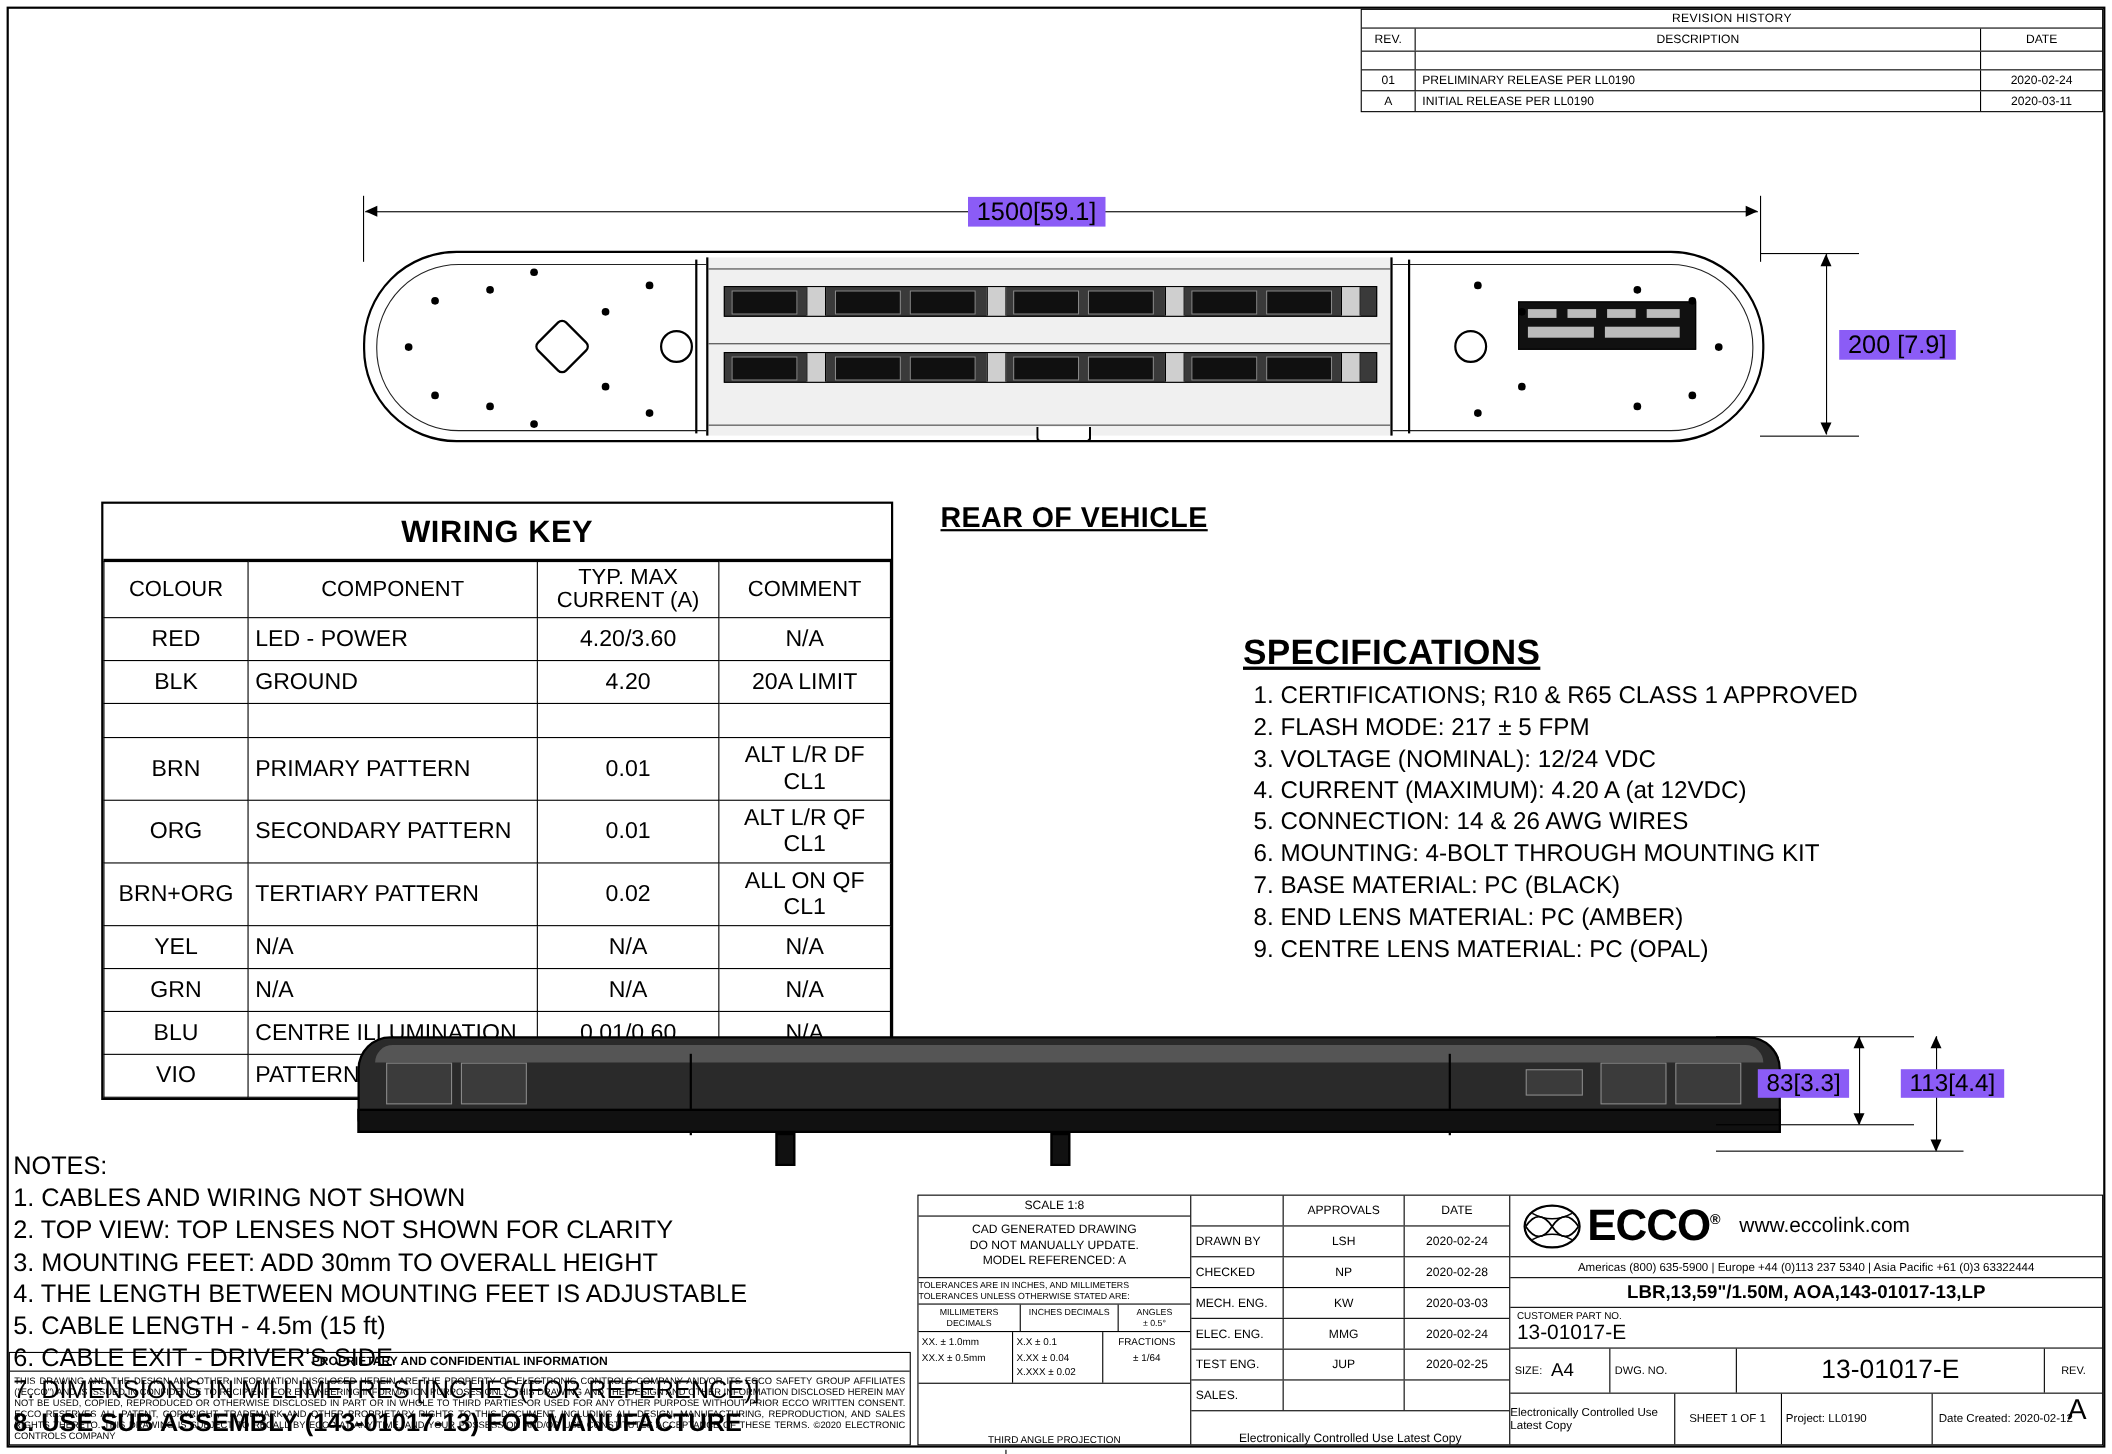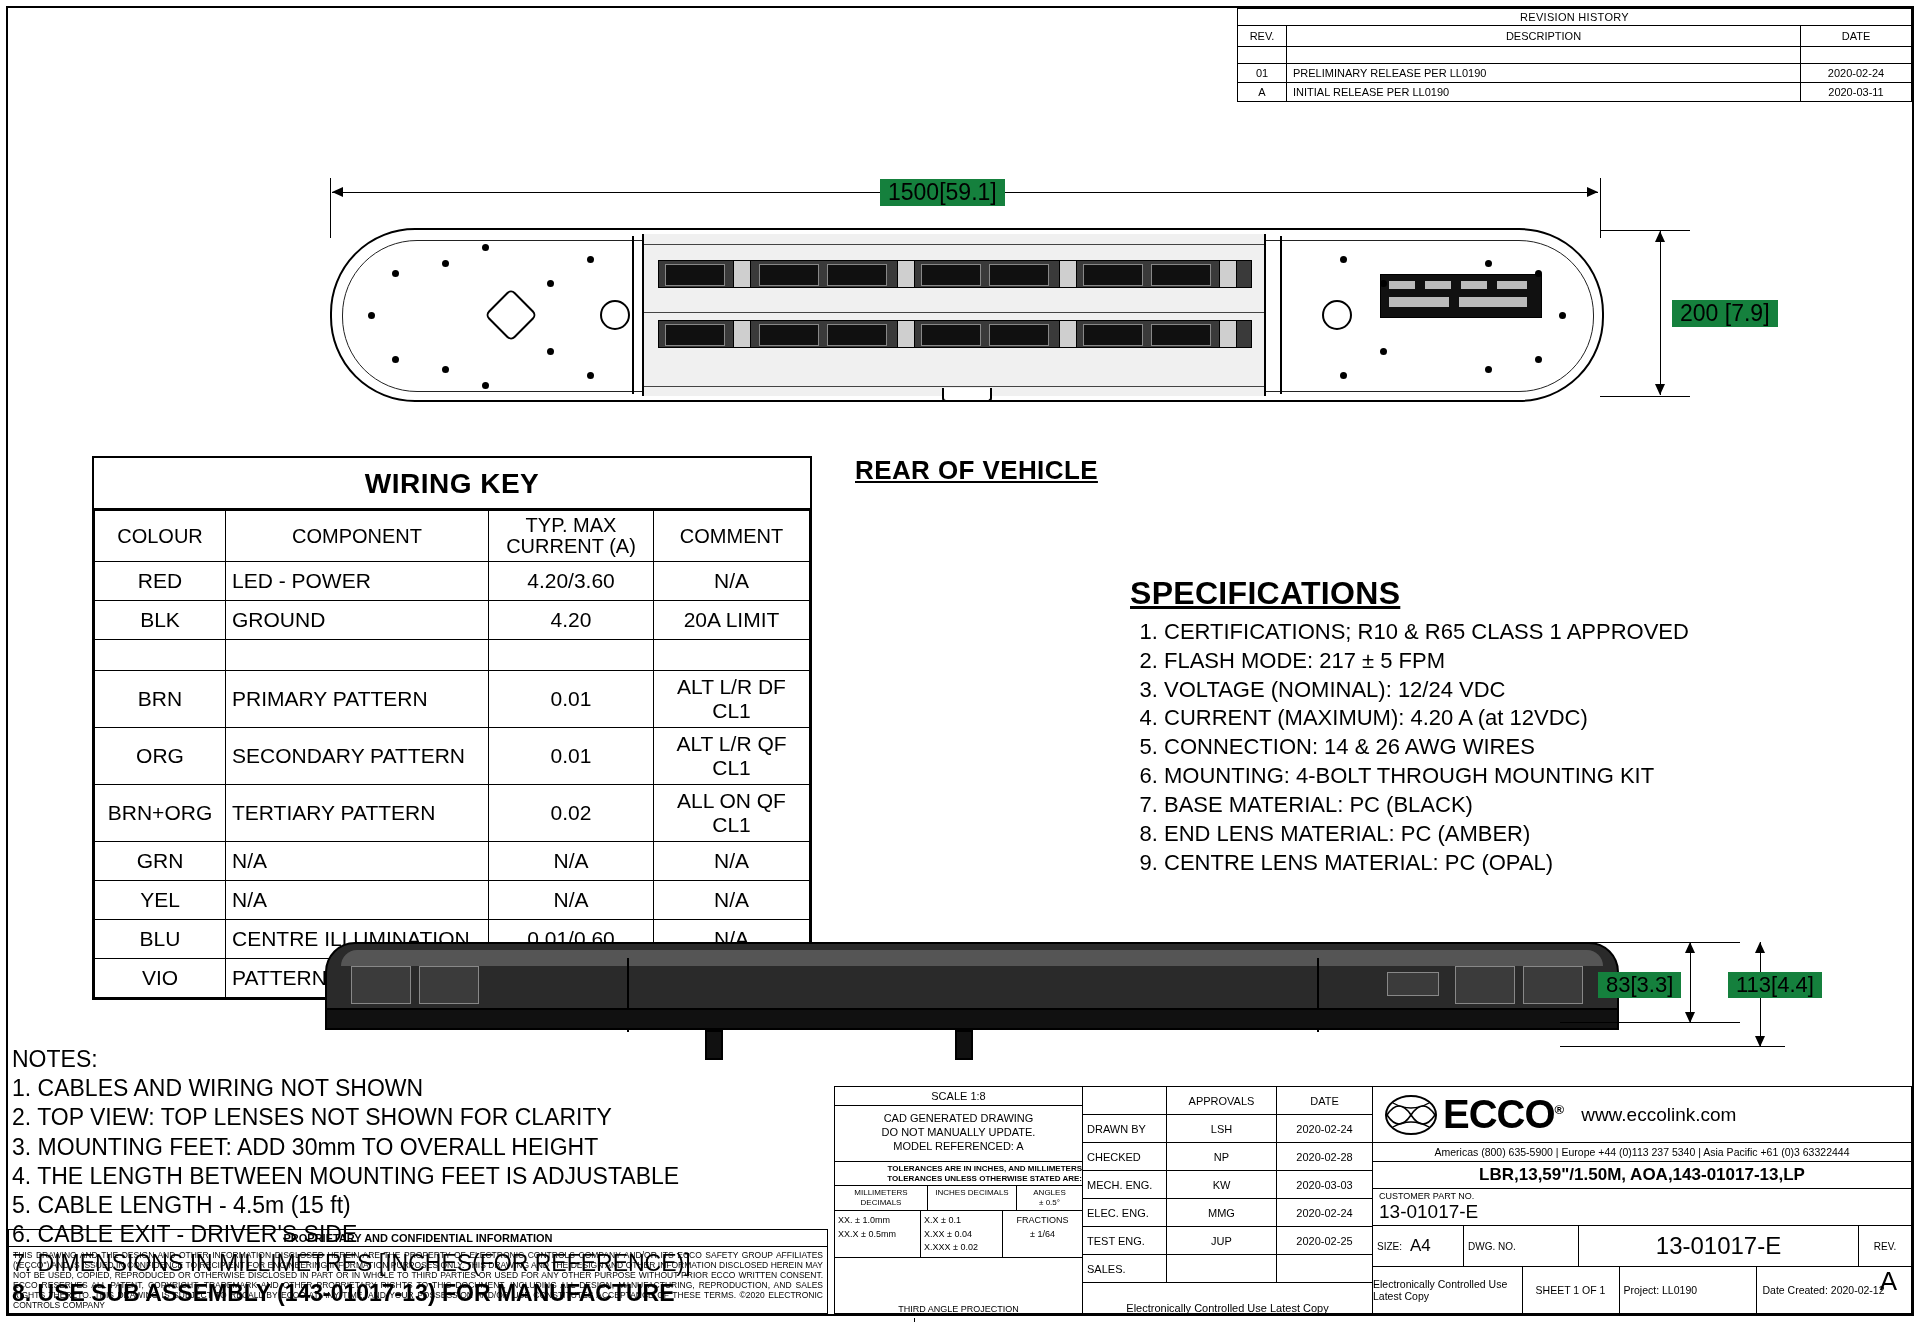--- a/index.html
+++ b/index.html
@@ -41,21 +41,21 @@
   .hub.circ2{right:250px;top:70px;width:26px;height:26px;border-radius:50%;}
   .dot{position:absolute;width:7px;height:7px;background:#000;border-radius:50%;}
   .lens-seam{position:absolute;top:6px;height:158px;width:1.5px;background:#000;}
   .foot{position:absolute;left:612px;top:160px;width:46px;height:12px;border:2px solid #000;border-top:none;background:#fff;border-radius:0 0 4px 4px;}
 
   
   .dimh{position:absolute;height:1px;background:#000;}
   .dimv{position:absolute;width:1px;background:#000;}
   .extv{position:absolute;width:1px;background:#000;}
   .exth{position:absolute;height:1px;background:#000;}
-  .dimtxt{position:absolute;font-size:23px;background:#15803d;padding:0 8px;}
+  .dimtxt{position:absolute;font-size:23px;background:#8b5cf6;padding:0 8px;}
   .arrowL,.arrowR{position:absolute;width:0;height:0;border-top:5px solid transparent;border-bottom:5px solid transparent;}
   .arrowL{border-right:11px solid #000;}
   .arrowR{border-left:11px solid #000;}
   .arrowU,.arrowD{position:absolute;width:0;height:0;border-left:5px solid transparent;border-right:5px solid transparent;}
   .arrowU{border-bottom:11px solid #000;}
   .arrowD{border-top:11px solid #000;}
 
   .rearlabel{position:absolute;left:855px;top:455px;font-size:26px;font-weight:bold;text-decoration:underline;letter-spacing:.4px;}
 
   
@@ -96,21 +96,21 @@
   
   .prop{position:absolute;left:8px;bottom:8px;width:820px;border:1.5px solid #000;box-sizing:border-box;}
   .prop .ph{text-align:center;font-size:11px;font-weight:bold;border-bottom:1.5px solid #000;padding:2px 0;}
   .prop .pb{font-size:8.5px;line-height:1.18;padding:3px 4px;text-align:justify;}
 
   
   .tb{position:absolute;right:8px;bottom:8px;width:1078px;height:228px;border:1.5px solid #000;box-sizing:border-box;display:flex;}
   .tb-left{width:248px;border-right:1.5px solid #000;box-sizing:border-box;display:flex;flex-direction:column;}
   .tb-scale{text-align:center;font-size:11px;border-bottom:1.5px solid #000;padding:3px 0;}
   .tb-cad{text-align:center;font-size:11px;padding:6px 0 8px;border-bottom:1.5px solid #000;line-height:1.25;}
-  .tb-tol{text-align:right;font-size:8px;border-bottom:1.5px solid #000;padding:2px 0;line-height:1.2;font-weight:bold;}
+  .tb-tol{text-align:left;font-size:8px;border-bottom:1.5px solid #000;padding:2px 0;line-height:1.2;}
   .tb-tolgrid{display:flex;border-bottom:1.5px solid #000;}
   .tb-tolgrid div{font-size:8px;padding:2px 3px;text-align:center;line-height:1.25;}
   .tg1{width:86px;border-right:1.5px solid #000;}
   .tg2{width:82px;border-right:1.5px solid #000;}
   .tg3{flex:1;}
   .tb-tolvals{display:flex;border-bottom:1.5px solid #000;height:46px;justify-content:flex-end;}
   .tb-tolvals div{font-size:9px;padding:3px;line-height:1.5;}
   .tb-proj{flex:1;text-align:center;font-size:9px;padding-top:3px;position:relative;margin-top:43px;}
   .proj-sym{position:relative;height:42px;margin-top:4px;}
   .proj-circ{position:absolute;left:62px;top:4px;width:34px;height:34px;border:1.5px solid #000;border-radius:50%;}
@@ -323,27 +323,27 @@
             <td class="c">0.01</td>
             <td class="c">ALT L/R QF CL1</td>
           </tr>
       <tr>
             <td class="c">BRN+ORG</td>
             <td class="l">TERTIARY PATTERN</td>
             <td class="c">0.02</td>
             <td class="c">ALL ON QF CL1</td>
           </tr>
       <tr>
+            <td class="c">YEL</td>
+            <td class="l">N/A</td>
+            <td class="c">N/A</td>
+            <td class="c">N/A</td>
+          </tr>
+      <tr>
             <td class="c">GRN</td>
-            <td class="l">N/A</td>
-            <td class="c">N/A</td>
-            <td class="c">N/A</td>
-          </tr>
-      <tr>
-            <td class="c">YEL</td>
             <td class="l">N/A</td>
             <td class="c">N/A</td>
             <td class="c">N/A</td>
           </tr>
       <tr>
             <td class="c">BLU</td>
             <td class="l">CENTRE ILLUMINATION</td>
             <td class="c">0.01/0.60</td>
             <td class="c">N/A</td>
           </tr>

